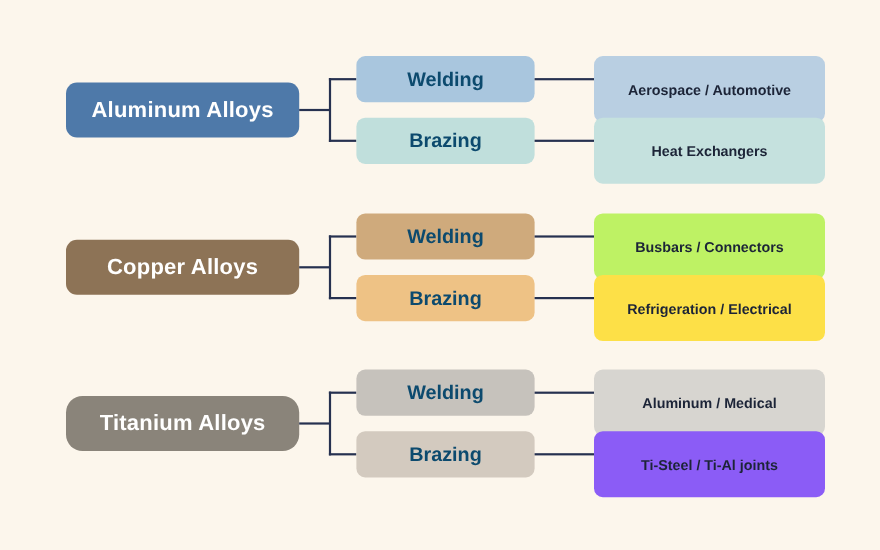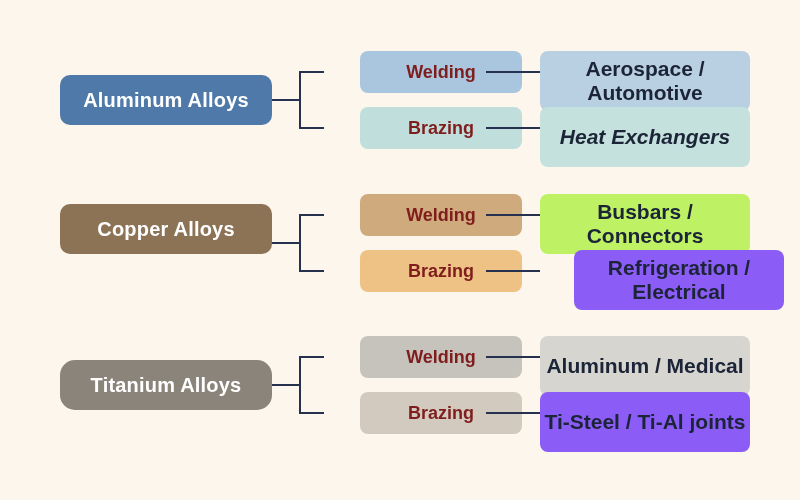--- a/index.html
+++ b/index.html
@@ -15,39 +15,39 @@
     position: absolute; display: flex; align-items: center; justify-content: center;
     box-sizing: border-box; text-align: center;
   }
   .root-node {
     left: 60px; width: 212px; height: 50px;
     border-radius: 10px; font-size: 20px; font-weight: bold; color: #ffffff;
     letter-spacing: 0.2px;
   }
   .proc-node {
     left: 324px; width: 162px; height: 42px;
-    border-radius: 8px; font-size: 18px; font-weight: bold; color: #7f1d1d; margin-left: 36px;
+    border-radius: 8px; font-size: 18px; font-weight: bold; color: #0c4a6e;
   }
   .app-node {
     left: 540px; width: 210px; height: 60px;
-    border-radius: 8px; font-size: 21px; font-weight: bold; color: #1c2437;
+    border-radius: 8px; font-size: 13px; font-weight: bold; color: #1c2437;
   }
   .line { position: absolute; }
   
   .s0 .root-node { top: 75px; }
   .s0 .proc-a, .s0 .app-a { top: 51px; }
   .s0 .proc-b, .s0 .app-b { top: 107px; }
   .s0 .stub  { left: 272px; top: 99px;  width: 28px; height: 2px; }
   .s0 .vline { left: 299px; top: 71px;  width: 2px;  height: 58px; }
   .s0 .br-a  { left: 299px; top: 71px;  width: 25px; height: 2px; }
   .s0 .br-b  { left: 299px; top: 127px; width: 25px; height: 2px; }
   .s0 .ln-a  { left: 486px; top: 71px;  width: 54px; height: 2px; }
   .s0 .ln-b  { left: 486px; top: 127px; width: 54px; height: 2px; }
   
-  .s1 .root-node { top: 204px; }
+  .s1 .root-node { top: 218px; }
   .s1 .proc-a, .s1 .app-a { top: 194px; }
   .s1 .proc-b, .s1 .app-b { top: 250px; }
   .s1 .stub  { left: 272px; top: 242px; width: 28px; height: 2px; }
   .s1 .vline { left: 299px; top: 214px; width: 2px;  height: 58px; }
   .s1 .br-a  { left: 299px; top: 214px; width: 25px; height: 2px; }
   .s1 .br-b  { left: 299px; top: 270px; width: 25px; height: 2px; }
   .s1 .ln-a  { left: 486px; top: 214px; width: 54px; height: 2px; }
   .s1 .ln-b  { left: 486px; top: 270px; width: 54px; height: 2px; }
   
   .s2 .root-node { top: 360px; border-radius: 15px; }
@@ -69,35 +69,35 @@
     <div class="node root-node" style="background-color: rgb(78, 121, 169); color: rgb(255, 255, 255);">Aluminum Alloys</div>
     <div class="line stub" style="background-color: rgb(38, 49, 80);"></div>
     <div class="line vline" style="background-color: rgb(38, 49, 80);"></div>
     <div class="line br-a" style="background-color: rgb(38, 49, 80);"></div>
     <div class="line br-b" style="background-color: rgb(38, 49, 80);"></div>
     <div class="node proc-node proc-a" style="background-color: rgb(169, 198, 222);">Welding</div>
     <div class="node proc-node proc-b" style="background-color: rgb(192, 223, 220);">Brazing</div>
     <div class="line ln-a" style="background-color: rgb(38, 49, 80);"></div>
     <div class="line ln-b" style="background-color: rgb(38, 49, 80);"></div>
     <div class="node app-node app-a" style="background-color: rgb(185, 207, 226);">Aerospace / Automotive</div>
-    <div class="node app-node app-b" style="background-color: rgb(197, 225, 222); font-style: italic;">Heat Exchangers</div>
+    <div class="node app-node app-b" style="background-color: rgb(197, 225, 222);">Heat Exchangers</div>
   </div>
 
   <div class="s1">
     <div class="node root-node" style="background-color: rgb(141, 115, 86); color: rgb(255, 255, 255);">Copper Alloys</div>
     <div class="line stub" style="background-color: rgb(38, 49, 80);"></div>
     <div class="line vline" style="background-color: rgb(38, 49, 80);"></div>
     <div class="line br-a" style="background-color: rgb(38, 49, 80);"></div>
     <div class="line br-b" style="background-color: rgb(38, 49, 80);"></div>
     <div class="node proc-node proc-a" style="background-color: rgb(207, 170, 124);">Welding</div>
     <div class="node proc-node proc-b" style="background-color: rgb(238, 194, 133);">Brazing</div>
     <div class="line ln-a" style="background-color: rgb(38, 49, 80);"></div>
     <div class="line ln-b" style="background-color: rgb(38, 49, 80);"></div>
     <div class="node app-node app-a" style="background-color: #bef264;">Busbars / Connectors</div>
-    <div class="node app-node app-b" style="background-color: #8b5cf6; margin-left: 34px;">Refrigeration / Electrical</div>
+    <div class="node app-node app-b" style="background-color: #fde047;">Refrigeration / Electrical</div>
   </div>
 
   <div class="s2">
     <div class="node root-node" style="background-color: rgb(138, 132, 122); color: rgb(255, 255, 255);">Titanium Alloys</div>
     <div class="line stub" style="background-color: rgb(38, 49, 80);"></div>
     <div class="line vline" style="background-color: rgb(38, 49, 80);"></div>
     <div class="line br-a" style="background-color: rgb(38, 49, 80);"></div>
     <div class="line br-b" style="background-color: rgb(38, 49, 80);"></div>
     <div class="node proc-node proc-a" style="background-color: rgb(198, 194, 188);">Welding</div>
     <div class="node proc-node proc-b" style="background-color: rgb(211, 202, 191);">Brazing</div>

